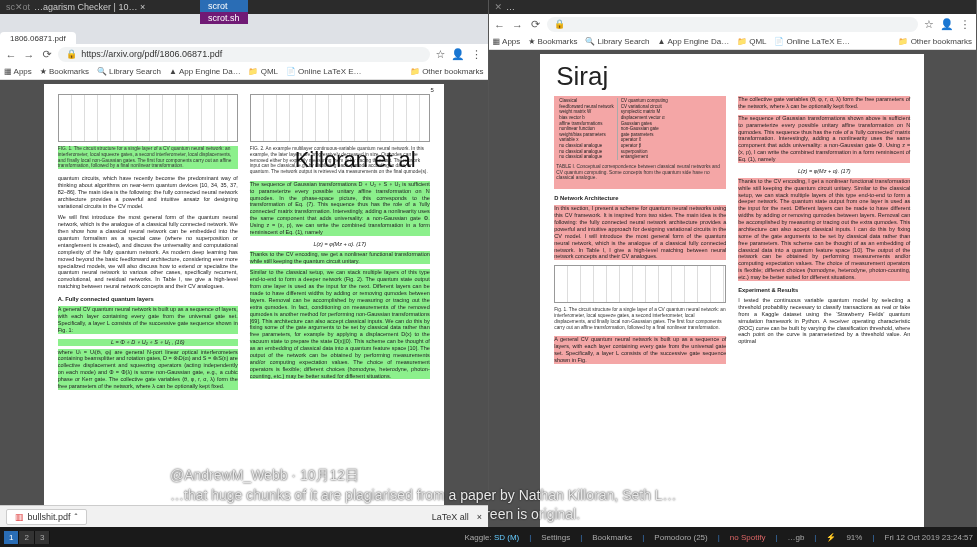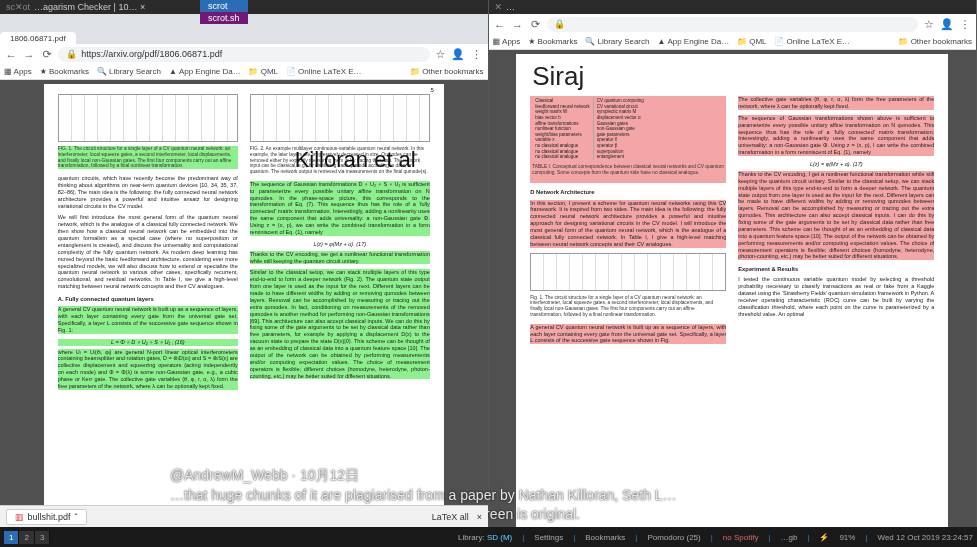--- a/index.html
+++ b/index.html
@@ -20,21 +20,21 @@
 .addrrow { display: flex; align-items: center; background: #fff; height: 20px; padding: 0 4px; gap: 4px; }
 .nav-icon { width: 14px; height: 14px; display: flex; align-items: center; justify-content: center; font-size: 11px; color: #555; }
 .urlbox { flex: 1; background: #f1f3f4; border-radius: 10px; height: 15px; font-size: 9px; color: #333; padding: 1px 8px; display: flex; align-items: center; }
 .bmrow { display: flex; align-items: center; height: 16px; padding: 0 4px; gap: 8px; font-size: 8px; color: #444; background: #fff; border-bottom: 1px solid #ddd; }
 .bmrow .bm { display: flex; align-items: center; gap: 2px; }
 .spacer { flex: 1; }
 
 
 .viewer { flex: 1; background: #505050; display: flex; justify-content: center; overflow: hidden; position: relative; }
 .page { background: #fff; width: 400px; margin-top: 4px; padding: 10px 14px; font-size: 5.5px; color: #222; line-height: 1.25; position: relative; }
-.page-r { width: 432px; }
+.page-r { width: 384px; }
 
 .cols { display: flex; gap: 12px; }
 .col { flex: 1; }
 
 .hl-green { background: #8cf08c; }
 .hl-red { background: #f4a6a6; }
 
 .fig { border: 1px solid #999; height: 48px; margin-bottom: 4px; background: repeating-linear-gradient(90deg,#fff,#fff 12px,#ddd 12px,#ddd 13px); }
 .figcap { font-size: 4.8px; color: #333; line-height: 1.2; margin-bottom: 6px; }
 
@@ -262,30 +262,30 @@
   <span style="margin-left:8px;">×</span>
 </div>
 
 <div class="taskbar">
   <div class="ws">
     <span class="active">1</span>
     <span>2</span>
     <span>3</span>
   </div>
   <div class="right">
-    <span><span>Library: </span><span style="color:#6cf;">SD (M)</span></span>
+    <span><span>Kaggle: </span><span style="color:#6cf;">SD (M)</span></span>
     <span class="sep">|</span>
     <span>Settings</span>
     <span class="sep">|</span>
     <span>Bookmarks</span>
     <span class="sep">|</span>
     <span>Pomodoro (25)</span>
     <span class="sep">|</span>
     <span style="color:#d66;">no Spotify</span>
     <span class="sep">|</span>
     <span>…gb</span>
     <span class="sep">|</span>
     <span>⚡</span>
     <span>91%</span>
     <span class="sep">|</span>
-    <span>Wed 12 Oct 2019 23:24:57</span>
+    <span>Fri 12 Oct 2019 23:24:57</span>
   </div>
 </div>
 
 </body></html>

